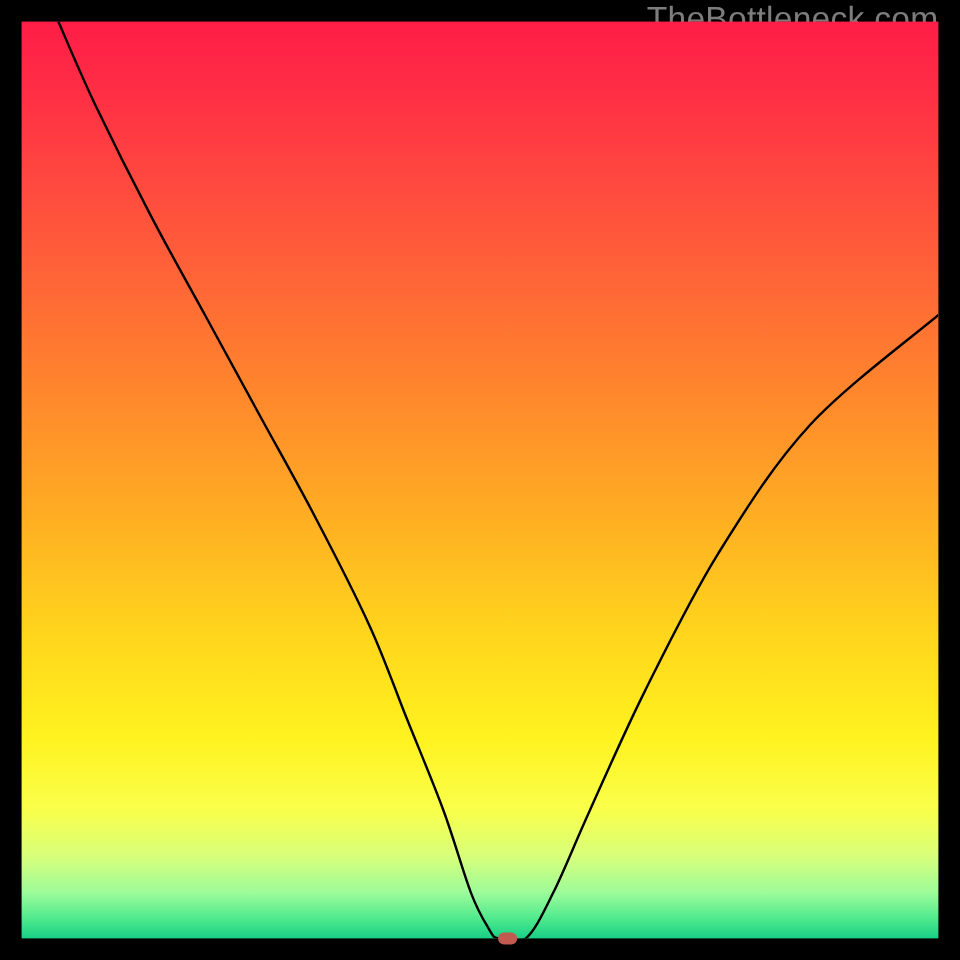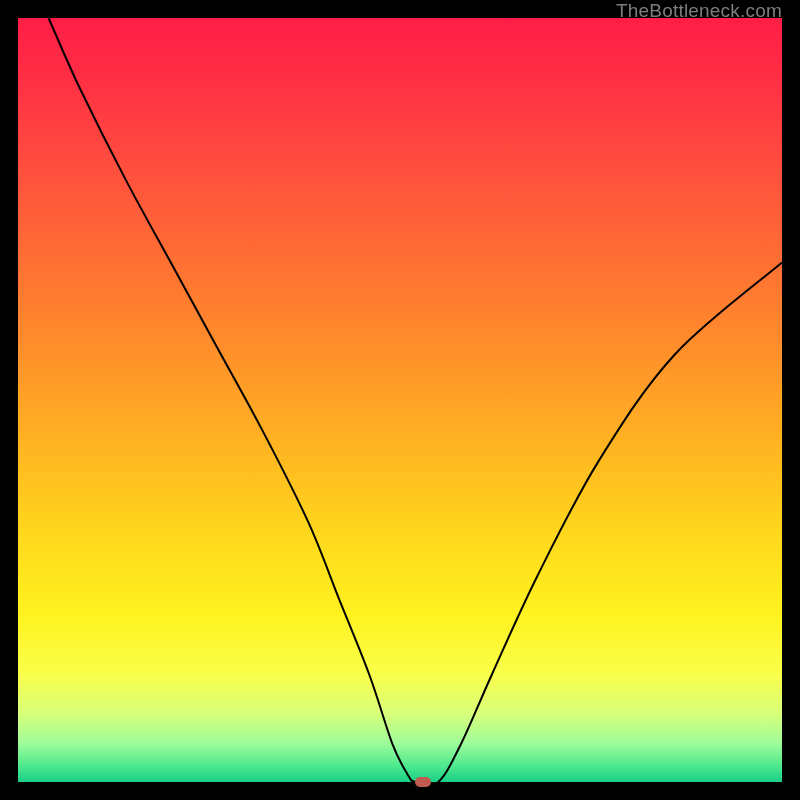--- a/index.html
+++ b/index.html
@@ -45,21 +45,21 @@
     left: 0;
     top: 0;
     width: 764px;
     height: 764px;
   }
   .watermark {
     position: absolute;
     top: 0;
     right: 18px;
     color: #7d7d7d;
-    font-size: 19px;
+    font-size: 28px;
     font-weight: 500;
     letter-spacing: 0.2px;
     user-select: none;
   }
   .marker {
     position: absolute;
     width: 16px;
     height: 10px;
     border-radius: 5px;
     background: #c15a4f;

